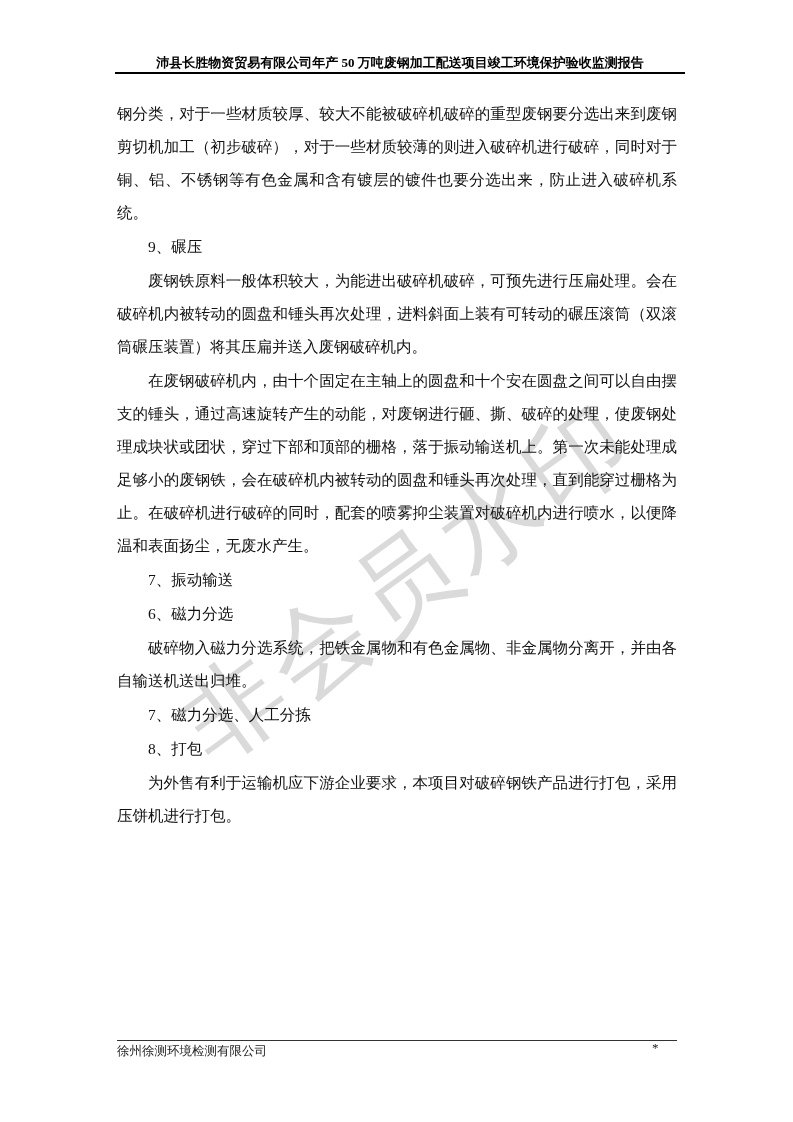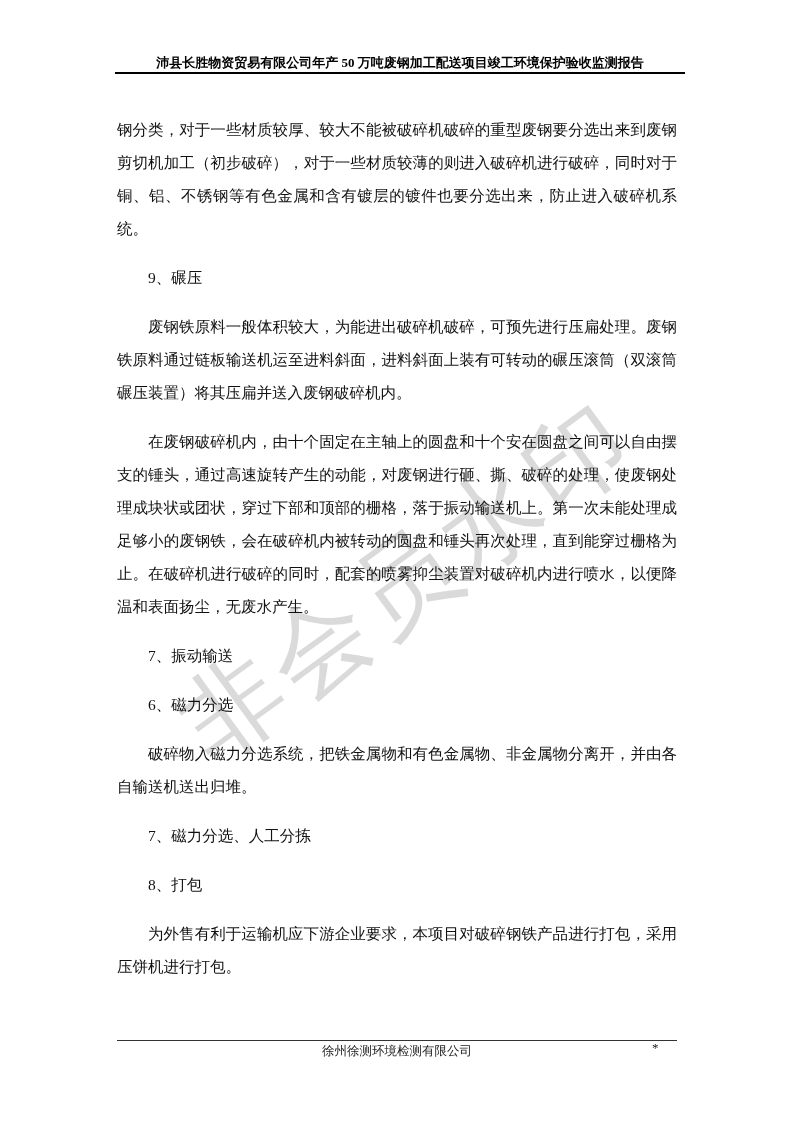--- a/index.html
+++ b/index.html
@@ -58,38 +58,37 @@
     position: absolute;
     left: 117px;
     top: 97px;
     width: 560px;
     z-index: 1;
     font-size: 15.5px;
     line-height: 33px;
     text-align: justify;
     text-justify: inter-character;
   }
-  .doc-body .block { margin: 16px 0 1px 0; }
+  .doc-body .block { margin: 0 0 1px 0; }
   .doc-body .indent { text-indent: 31px; }
   
   .footer-rule {
     position: absolute;
     left: 117px;
     top: 1040px;
     width: 560px;
     height: 0;
     border-top: 1px solid #333333;
     z-index: 1;
   }
   .footer-company {
     position: absolute;
     left: 117px;
     top: 1043px;
     width: 560px;
-    text-align: center;
     font-size: 12.5px;
     line-height: 16px;
     color: #222222;
     z-index: 1;
   }
   .footer-mark {
     position: absolute;
     left: 652px;
     top: 1040px;
     font-size: 13px;
@@ -104,21 +103,21 @@
 <div class="page">
 
   <div class="header-title">沛县长胜物资贸易有限公司年产 50 万吨废钢加工配送项目竣工环境保护验收监测报告</div>
   <div class="header-rule"></div>
 
   <div class="watermark">非会员水印</div>
 
   <div class="doc-body">
       <div class="block">钢分类，对于一些材质较厚、较大不能被破碎机破碎的重型废钢要分选出来到废钢剪切机加工（初步破碎），对于一些材质较薄的则进入破碎机进行破碎，同时对于铜、铝、不锈钢等有色金属和含有镀层的镀件也要分选出来，防止进入破碎机系统。</div>
       <div class="block indent">9、碾压</div>
-      <div class="block indent">废钢铁原料一般体积较大，为能进出破碎机破碎，可预先进行压扁处理。废钢铁原料通过链板输送机运至进料斜面，进料斜面上装有可转动的碾压滚筒（双滚筒碾压装置）将其压扁并送入废钢破碎机内。</div>
+      <div class="block indent">废钢铁原料一般体积较大，为能进出破碎机破碎，可预先进行压扁处理。会在破碎机内被转动的圆盘和锤头再次处理，进料斜面上装有可转动的碾压滚筒（双滚筒碾压装置）将其压扁并送入废钢破碎机内。</div>
       <div class="block indent">在废钢破碎机内，由十个固定在主轴上的圆盘和十个安在圆盘之间可以自由摆支的锤头，通过高速旋转产生的动能，对废钢进行砸、撕、破碎的处理，使废钢处理成块状或团状，穿过下部和顶部的栅格，落于振动输送机上。第一次未能处理成足够小的废钢铁，会在破碎机内被转动的圆盘和锤头再次处理，直到能穿过栅格为止。在破碎机进行破碎的同时，配套的喷雾抑尘装置对破碎机内进行喷水，以便降温和表面扬尘，无废水产生。</div>
       <div class="block indent">7、振动输送</div>
       <div class="block indent">6、磁力分选</div>
       <div class="block indent">破碎物入磁力分选系统，把铁金属物和有色金属物、非金属物分离开，并由各自输送机送出归堆。</div>
       <div class="block indent">7、磁力分选、人工分拣</div>
       <div class="block indent">8、打包</div>
       <div class="block indent">为外售有利于运输机应下游企业要求，本项目对破碎钢铁产品进行打包，采用压饼机进行打包。</div>
     </div>
 
   <div class="footer-rule"></div>

